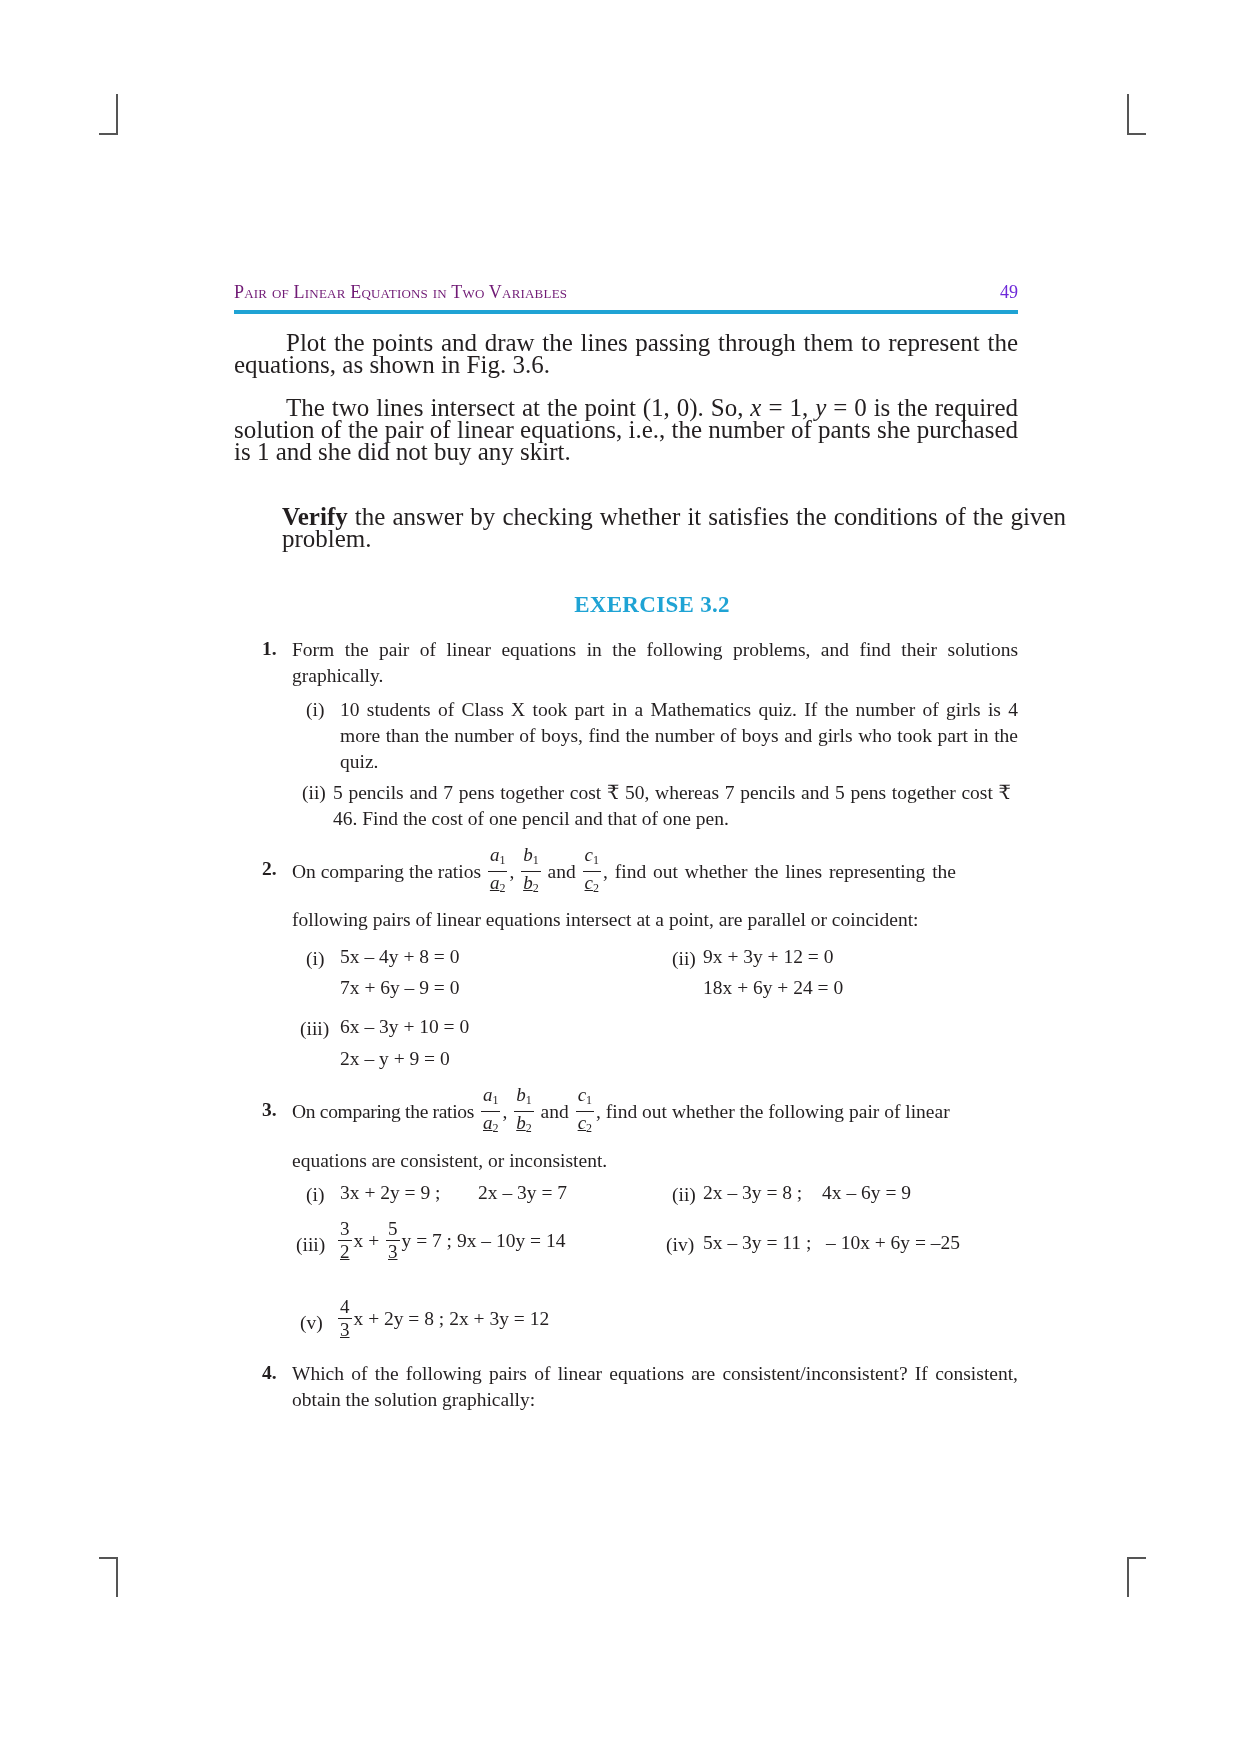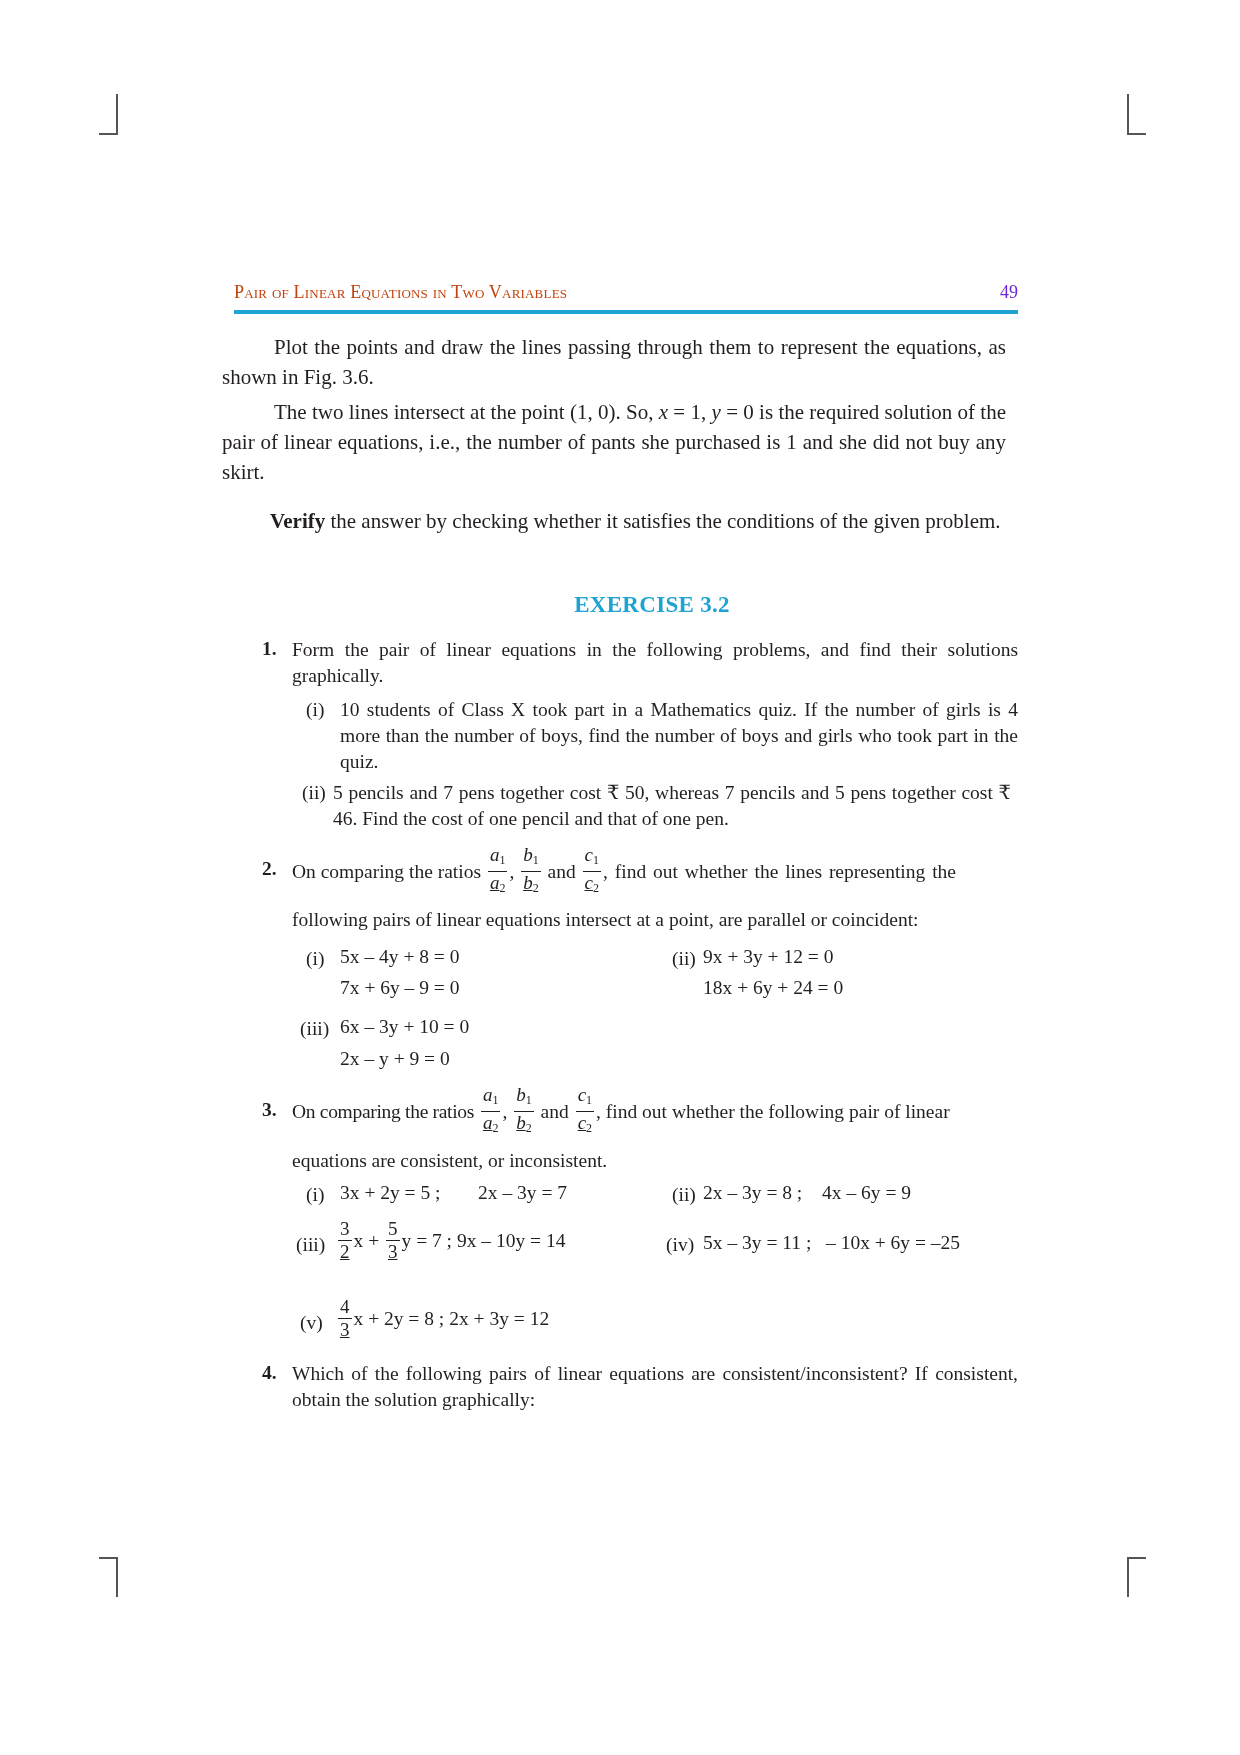--- a/index.html
+++ b/index.html
@@ -1,23 +1,23 @@
 <!DOCTYPE html>
 <html><head>
 <meta charset="utf-8">
 <style>
   html, body { margin: 0; padding: 0; background: #ffffff; }
   body { width: 1240px; height: 1755px; position: relative; overflow: hidden;
          font-family: "Liberation Serif", "DejaVu Serif", serif; color: #231f20; }
   .crop { position: absolute; background: #555; }
   .header { position: absolute; left: 234px; top: 282px; width: 784px; height: 28px; }
-  .header-title { position: absolute; left: 0; top: 0; font-size: 18px; color: #c2410c; letter-spacing: 0.2px; font-variant: small-caps; white-space: nowrap; }
+  .header-title { position: absolute; left: 0; top: 0; font-size: 18px; color: #701a75; letter-spacing: 0.2px; font-variant: small-caps; white-space: nowrap; }
   .header-page { position: absolute; right: 0; top: 0; font-size: 18px; color: #6d28d9; }
   .header-rule { position: absolute; left: 234px; top: 310px; width: 784px; height: 4px; background: #1fa3d4; }
-  .para { position: absolute; left: 222px; width: 784px; font-size: 21px; line-height: 30px; text-align: justify; }
+  .para { position: absolute; left: 234px; width: 784px; font-size: 25px; line-height: 22px; text-align: justify; }
   .para .indent { display: inline-block; width: 52px; }
   .ex-title { position: absolute; left: 0; width: 1240px; top: 592px; text-align: center; font-size: 23px; font-weight: bold; color: #1fa3d4; letter-spacing: 0.3px; margin-left: 32px; }
   .q { position: absolute; font-size: 19.5px; line-height: 26px; }
   .qnum { position: absolute; font-weight: bold; font-size: 19.5px; }
   .sub { position: absolute; font-size: 19.5px; line-height: 26px; }
   .eq { position: absolute; font-size: 19.5px; white-space: nowrap; }
   i, .it { font-style: italic; }
   .frac { display: inline-block; vertical-align: middle; text-align: center; margin: 0 2px; font-size: 19px; line-height: 22px; }
   .frac .num { display: block; border-bottom: 1px solid #231f20; padding: 0 2px; font-style: italic; }
   .frac .den { display: block; padding: 0 2px; font-style: italic; text-decoration: underline; }
@@ -90,21 +90,21 @@
 <div class="q" style="left:292px; top:1084px; width:726px; white-space:nowrap;">
   <span style="vertical-align:middle; letter-spacing:-0.3px;">On comparing the ratios</span>
   <span class="frac"><span class="num"><span>a</span><sub>1</sub></span><span class="den"><span>a</span><sub>2</sub></span></span><span style="vertical-align:middle;">,</span>
   <span class="frac"><span class="num"><span>b</span><sub>1</sub></span><span class="den"><span>b</span><sub>2</sub></span></span>
   <span style="vertical-align:middle;">and</span>
   <span class="frac"><span class="num"><span>c</span><sub>1</sub></span><span class="den"><span>c</span><sub>2</sub></span></span><span style="vertical-align:middle;">, find out whether the following pair of linear</span>
 </div>
 <div class="q" style="left:292px; top:1148px;">equations are consistent, or inconsistent.</div>
 
 <div class="sub" style="left:306px; top:1182px;">(i)</div>
-<div class="eq" style="left:340px; top:1182px;">3x + 2y = 5 ;</div>
+<div class="eq" style="left:340px; top:1182px;">3x + 2y = 9 ;</div>
 <div class="eq" style="left:478px; top:1182px;">2x – 3y = 7</div>
 
 <div class="sub" style="left:672px; top:1182px;">(ii)</div>
 <div class="eq" style="left:703px; top:1182px;">2x – 3y = 8 ;</div>
 <div class="eq" style="left:822px; top:1182px;">4x – 6y = 9</div>
 
 <div class="sub" style="left:296px; top:1232px;">(iii)</div>
 <div class="eq" style="left:336px; top:1218px;">
   <span class="frac n"><span class="num">3</span><span class="den">2</span></span><span style="vertical-align:middle;">x +</span>
   <span class="frac n"><span class="num">5</span><span class="den">3</span></span><span style="vertical-align:middle;">y = 7 ; 9x – 10y = 14</span>

